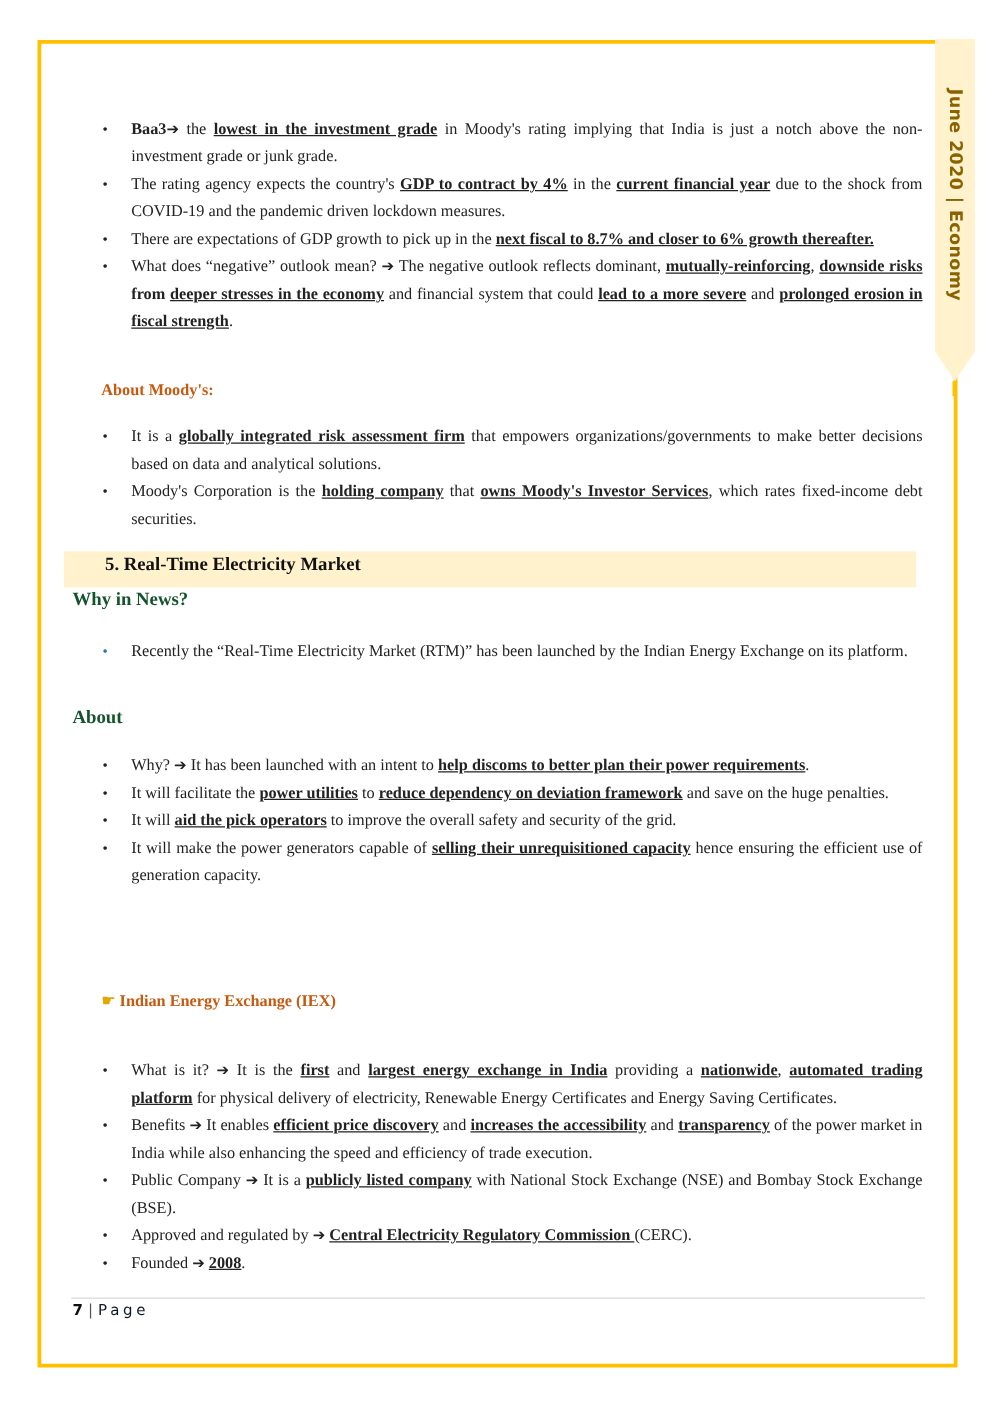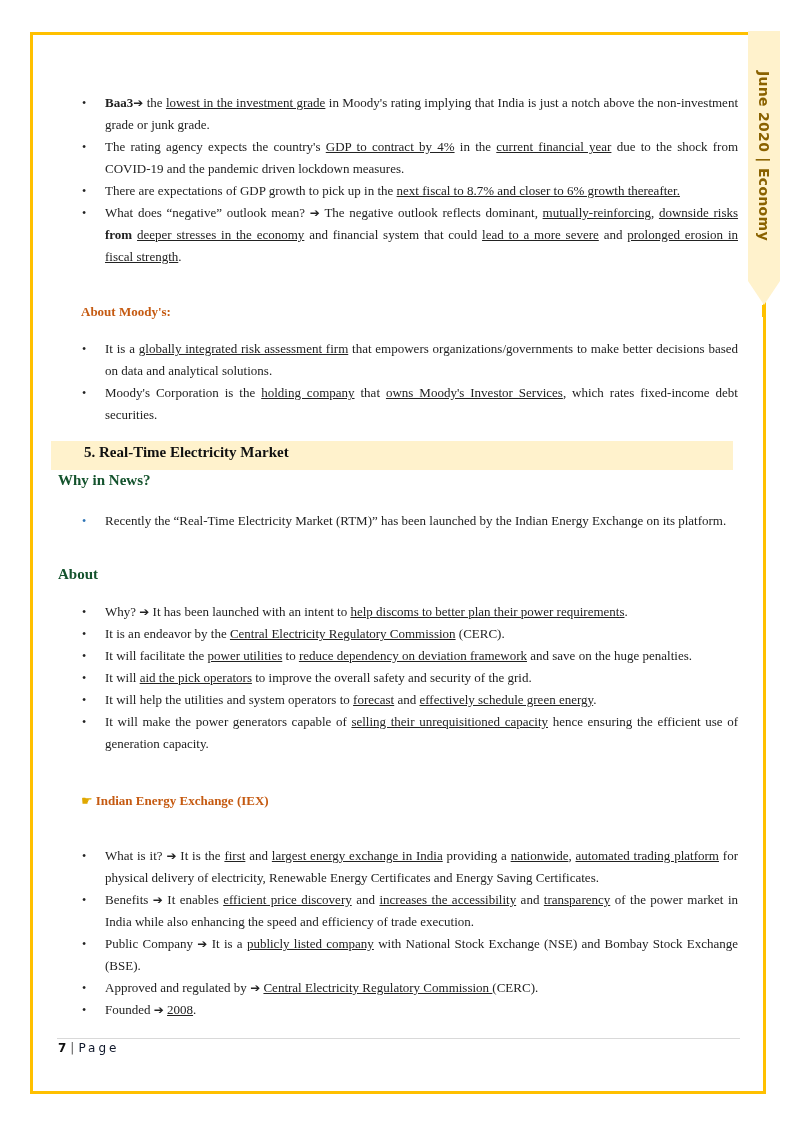--- a/index.html
+++ b/index.html
@@ -13,21 +13,21 @@
                  display:flex; align-items:center; justify-content:center; }
   .ribbon-text span { writing-mode:vertical-rl; font-family:"DejaVu Sans", sans-serif;
                  font-weight:bold; font-size:14px; color:#8a6200; letter-spacing:0.3px;
                  white-space:nowrap; }
   .content { position:absolute; left:58px; top:92px; width:680px; }
   ul { list-style:none; margin:0; padding:0; }
   li { position:relative; padding-left:47px; font-size:13px; line-height:22px;
        text-align:justify; margin-bottom:0px; }
   li::before { content:"•"; position:absolute; left:24px; top:0; font-size:12px; color:#222; }
   li.blue::before { color:#2e74b5; }
-  b.u { text-decoration:underline; font-weight:normal; }
+  b.u { text-decoration:underline; font-weight:bold; }
   b.n { font-weight:bold; }
   .sub-head { font-weight:bold; font-size:13px; color:#c55a11; margin:0; }
   .section-band { position:absolute; left:51px; top:441px; width:682px; height:29px;
                   background:#fff2cc; }
   .section-title { position:absolute; left:84px; top:444px; font-size:15px; font-weight:bold;
                    color:#111; }
   .blue-head { font-weight:bold; font-size:15px; color:#14532d; }
   .footer-line { position:absolute; left:57px; top:1038px; width:683px; height:1px; background:#d9d9d9; }
   .footer { position:absolute; left:58px; top:1041px; font-family:"DejaVu Sans", sans-serif;
             font-size:12px; }
@@ -70,24 +70,22 @@
     </ul>
 
   <div class="blue-head" style="position:absolute;top:380px;left:0;">Why in News?</div>
   <ul id="why-list" style="position:absolute;top:418px;">
       <li class="blue"><span>Recently the “Real-Time Electricity Market (RTM)” has been launched by the Indian Energy Exchange on its platform.</span></li>
     </ul>
 
   <div class="blue-head" style="position:absolute;top:474px;left:0;">About</div>
   <ul id="about-list" style="position:absolute;top:509px;">
       <li><span>Why? </span><span class="arrow">➔</span><span> It has been launched with an intent to </span><b class="u">help discoms to better plan their power requirements</b><span>.</span></li>
-      <li><span>It is an endeavor by the </span><b class="u">Central Electricity Regulatory Commission</b><span> (CERC).</span></li>
       <li><span>It will facilitate the </span><b class="u">power utilities</b><span> to </span><b class="u">reduce dependency on deviation framework</b><span> and save on the huge penalties.</span></li>
       <li><span>It will </span><b class="u">aid the pick operators</b><span> to improve the overall safety and security of the grid.</span></li>
-      <li><span>It will help the utilities and system operators to </span><b class="u">forecast</b><span> and </span><b class="u">effectively schedule green energy</b><span>.</span></li>
       <li><span>It will make the power generators capable of </span><b class="u">selling their unrequisitioned capacity</b><span> hence ensuring the efficient use of generation capacity.</span></li>
     </ul>
 
   <div class="sub-head" style="position:absolute;top:701px;left:23px;">
     <span class="hand">☛</span><span>Indian Energy Exchange (IEX)</span>
   </div>
   <ul id="iex-list" style="position:absolute;top:753px;">
       <li><span>What is it? </span><span class="arrow">➔</span><span> It is the </span><b class="u">first</b><span> and </span><b class="u">largest energy exchange in India</b><span> providing a </span><b class="u">nationwide</b><span>, </span><b class="u">automated trading platform</b><span> for physical delivery of electricity, Renewable Energy Certificates and Energy Saving Certificates.</span></li>
       <li><span>Benefits </span><span class="arrow">➔</span><span> It enables </span><b class="u">efficient price discovery</b><span> and </span><b class="u">increases the accessibility</b><span> and </span><b class="u">transparency</b><span> of the power market in India while also enhancing the speed and efficiency of trade execution.</span></li>
       <li><span>Public Company </span><span class="arrow">➔</span><span> It is a </span><b class="u">publicly listed company</b><span> with National Stock Exchange (NSE) and Bombay Stock Exchange (BSE).</span></li>

